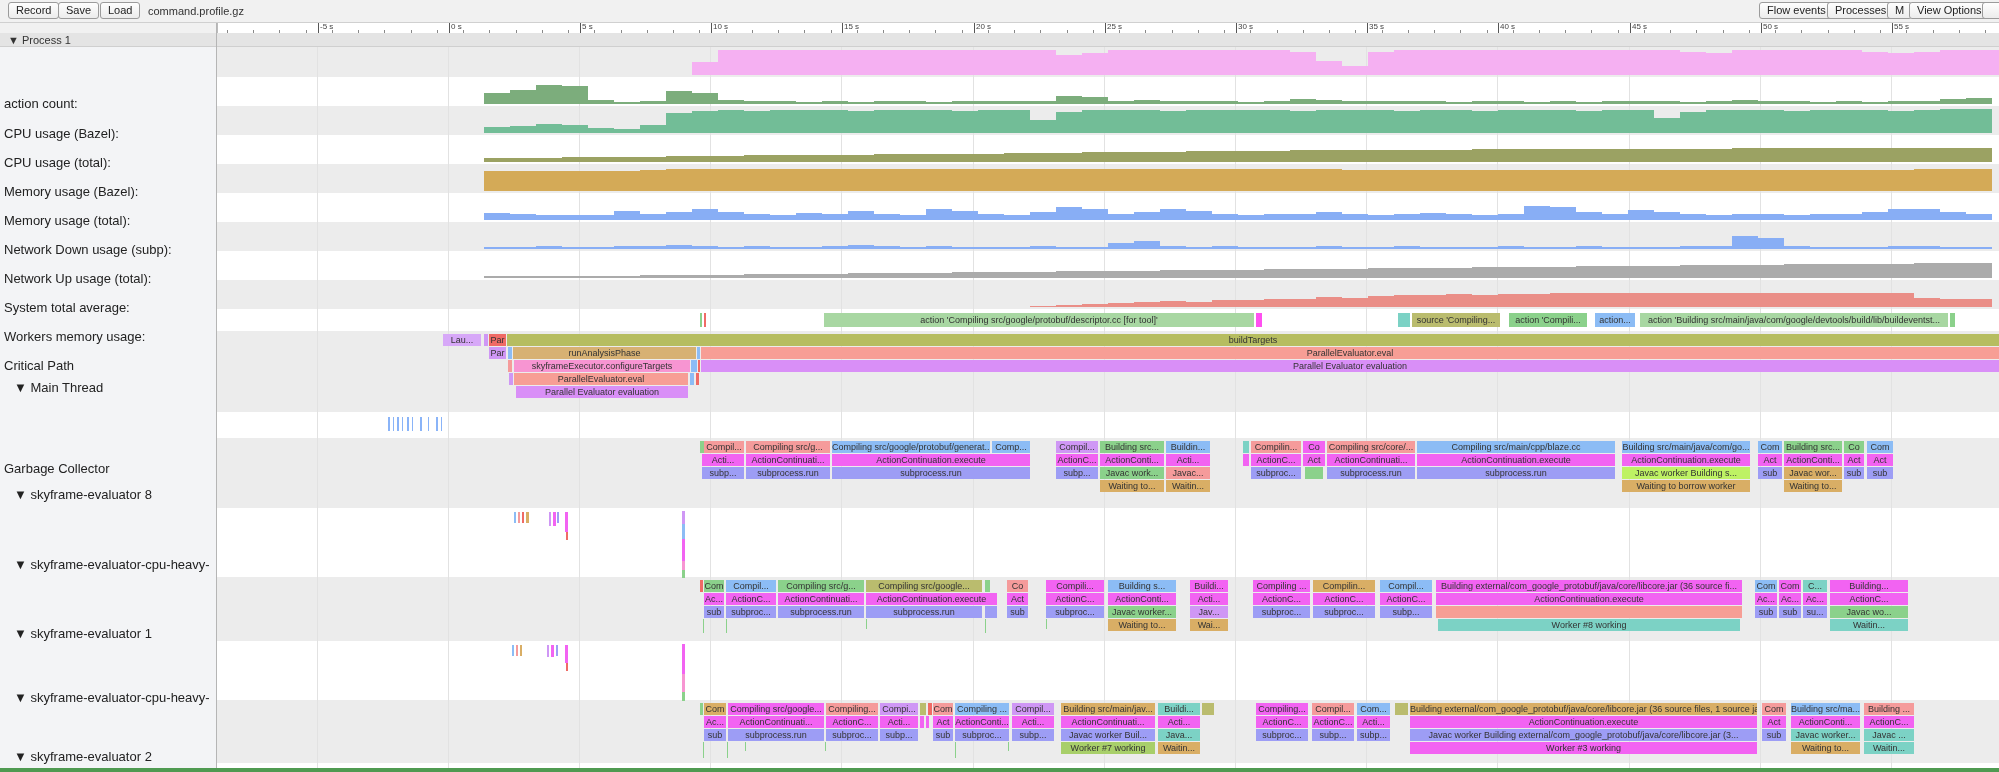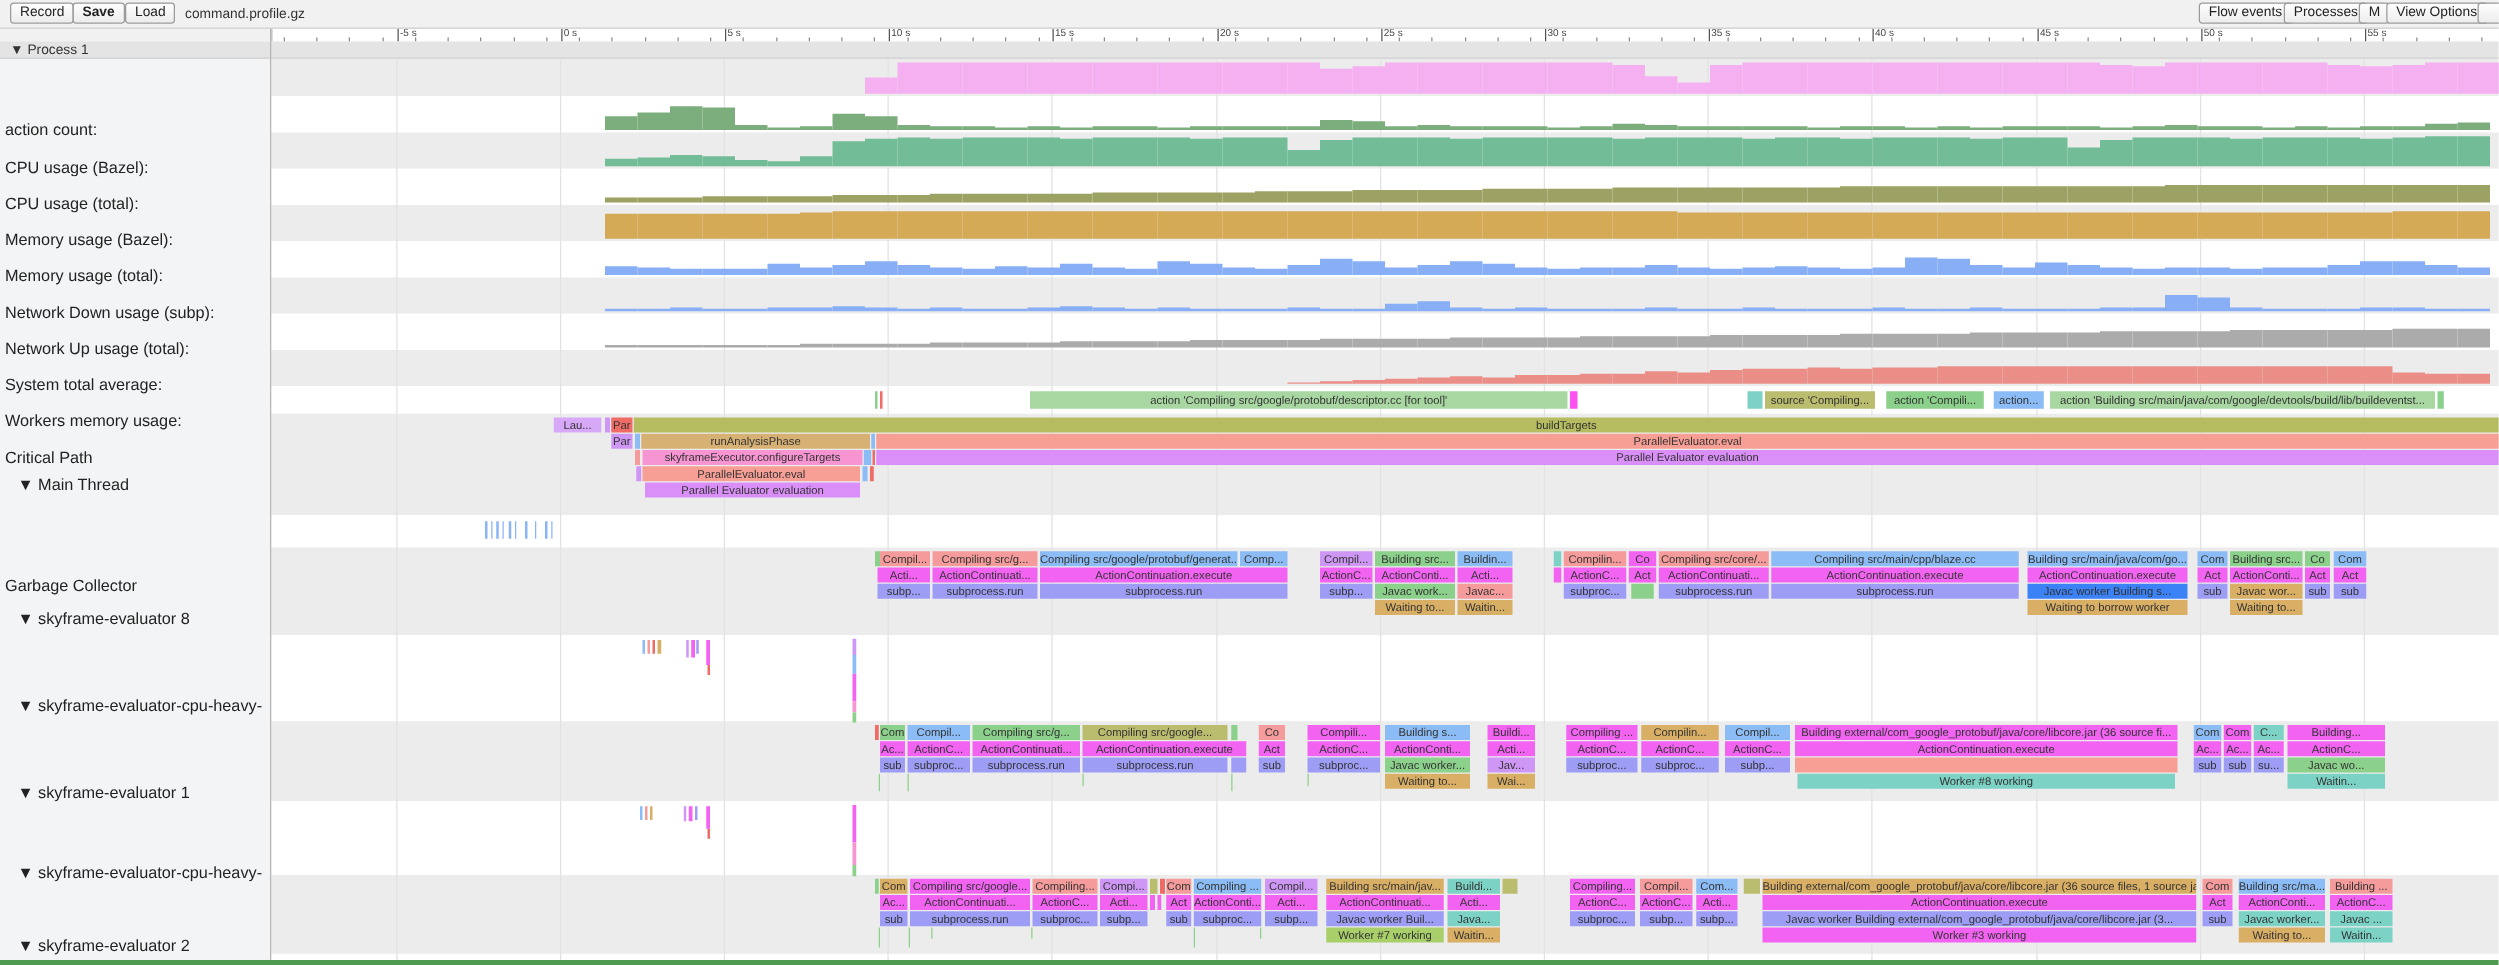--- a/index.html
+++ b/index.html
@@ -653,21 +653,21 @@
     <div class="chip" style="left: 702px; width: 42px; top: 467px; height: 12px; line-height: 12px; background: rgb(157, 157, 245);">subp...</div>
     <div class="chip" style="left: 746px; width: 84px; top: 467px; height: 12px; line-height: 12px; background: rgb(157, 157, 245);">subprocess.run</div>
     <div class="chip" style="left: 832px; width: 198px; top: 467px; height: 12px; line-height: 12px; background: rgb(157, 157, 245);">subprocess.run</div>
     <div class="chip" style="left: 1056px; width: 42px; top: 467px; height: 12px; line-height: 12px; background: rgb(157, 157, 245);">subp...</div>
     <div class="chip" style="left: 1100px; width: 64px; top: 467px; height: 12px; line-height: 12px; background: rgb(139, 209, 139);">Javac work...</div>
     <div class="chip" style="left: 1166px; width: 44px; top: 467px; height: 12px; line-height: 12px; background: rgb(245, 155, 155);">Javac...</div>
     <div class="chip" style="left: 1251px; width: 50px; top: 467px; height: 12px; line-height: 12px; background: rgb(157, 157, 245);">subproc...</div>
     <div class="chip" style="left: 1305px; width: 18px; top: 467px; height: 12px; line-height: 12px; background: rgb(139, 209, 139);"></div>
     <div class="chip" style="left: 1327px; width: 88px; top: 467px; height: 12px; line-height: 12px; background: rgb(157, 157, 245);">subprocess.run</div>
     <div class="chip" style="left: 1417px; width: 198px; top: 467px; height: 12px; line-height: 12px; background: rgb(157, 157, 245);">subprocess.run</div>
-    <div class="chip" style="left: 1622px; width: 128px; top: 467px; height: 12px; line-height: 12px; background: #3b82f6;">Javac worker Building s...</div>
+    <div class="chip" style="left: 1622px; width: 128px; top: 467px; height: 12px; line-height: 12px; background: #bef264;">Javac worker Building s...</div>
     <div class="chip" style="left: 1758px; width: 24px; top: 467px; height: 12px; line-height: 12px; background: rgb(157, 157, 245);">sub</div>
     <div class="chip" style="left: 1784px; width: 58px; top: 467px; height: 12px; line-height: 12px; background: rgb(217, 174, 101);">Javac wor...</div>
     <div class="chip" style="left: 1844px; width: 20px; top: 467px; height: 12px; line-height: 12px; background: rgb(157, 157, 245);">sub</div>
     <div class="chip" style="left: 1867px; width: 26px; top: 467px; height: 12px; line-height: 12px; background: rgb(157, 157, 245);">sub</div>
     <div class="chip" style="left: 1100px; width: 64px; top: 480px; height: 12px; line-height: 12px; background: rgb(217, 174, 101);">Waiting to...</div>
     <div class="chip" style="left: 1166px; width: 44px; top: 480px; height: 12px; line-height: 12px; background: rgb(217, 174, 101);">Waitin...</div>
     <div class="chip" style="left: 1622px; width: 128px; top: 480px; height: 12px; line-height: 12px; background: rgb(217, 174, 101);">Waiting to borrow worker</div>
     <div class="chip" style="left: 1784px; width: 58px; top: 480px; height: 12px; line-height: 12px; background: rgb(217, 174, 101);">Waiting to...</div>
     <div class="chip" style="left: 514px; width: 2px; top: 512px; height: 11px; line-height: 11px; background: rgb(140, 188, 245);"></div>
     <div class="chip" style="left: 518px; width: 2px; top: 512px; height: 11px; line-height: 11px; background: rgb(245, 155, 155);"></div>
@@ -837,21 +837,21 @@
     <div class="rowlabel" style="top: 440px; left: 14px;">▼ skyframe-evaluator 8</div>
     <div class="rowlabel" style="top: 510px; left: 14px;">▼ skyframe-evaluator-cpu-heavy-</div>
     <div class="rowlabel" style="top: 579px; left: 14px;">▼ skyframe-evaluator 1</div>
     <div class="rowlabel" style="top: 643px; left: 14px;">▼ skyframe-evaluator-cpu-heavy-</div>
     <div class="rowlabel" style="top: 702px; left: 14px;">▼ skyframe-evaluator 2</div>
   </div>
 
 <div id="toolbar">
   <span id="filename" style="left: 148px;">command.profile.gz</span>
 <div class="btn" style="left: 8px; min-width: 44px;">Record</div>
-    <div class="btn" style="left: 58px; min-width: 37px; font-weight: bold;">Save</div>
+    <div class="btn" style="left: 58px; min-width: 37px;">Save</div>
     <div class="btn" style="left: 100px; min-width: 37px;">Load</div>
     <div class="btn" style="left: 1759px; min-width: 62px;">Flow events</div>
     <div class="btn" style="left: 1827px; min-width: 55px;">Processes</div>
     <div class="btn" style="left: 1887px; min-width: 19px;">M</div>
     <div class="btn" style="left: 1909px; min-width: 68px;">View Options</div>
     <div class="btn" style="left: 1982px; min-width: 30px;"></div>
   </div>
 
 <div id="ruler-strip">
   <div id="ruler">

